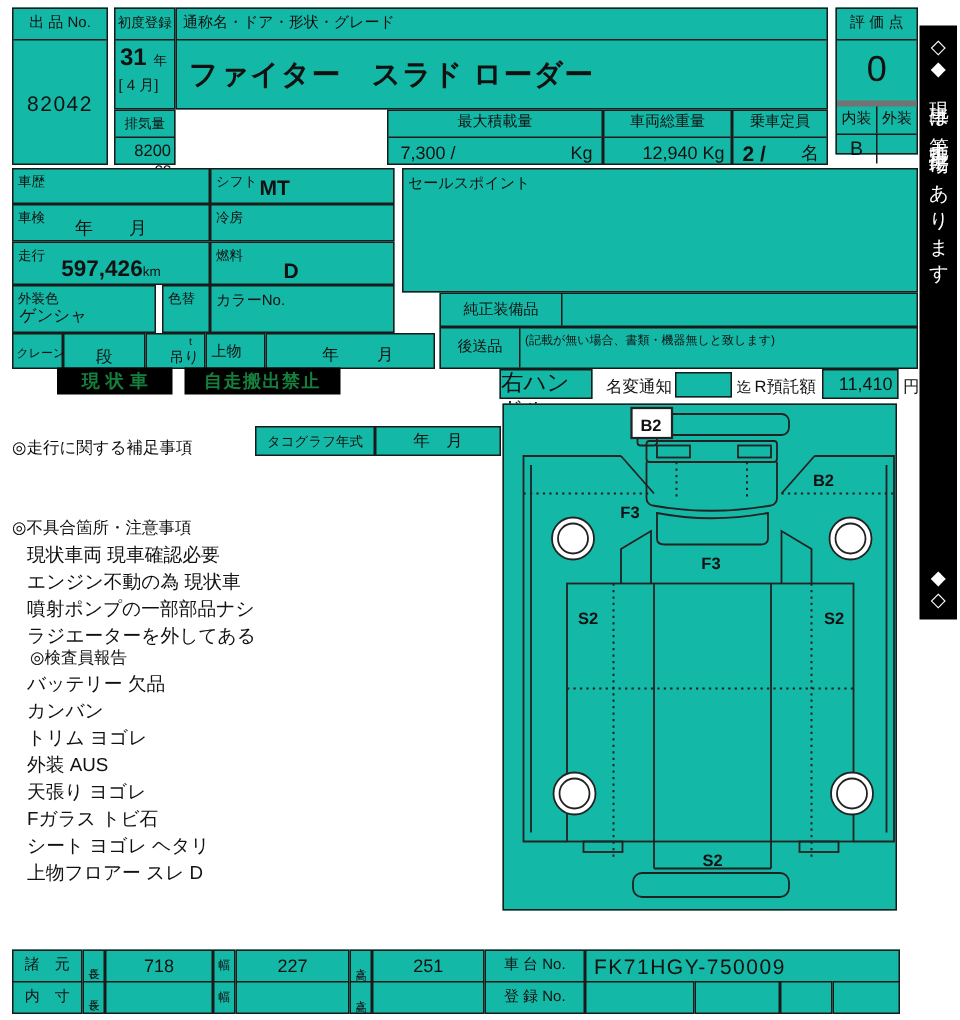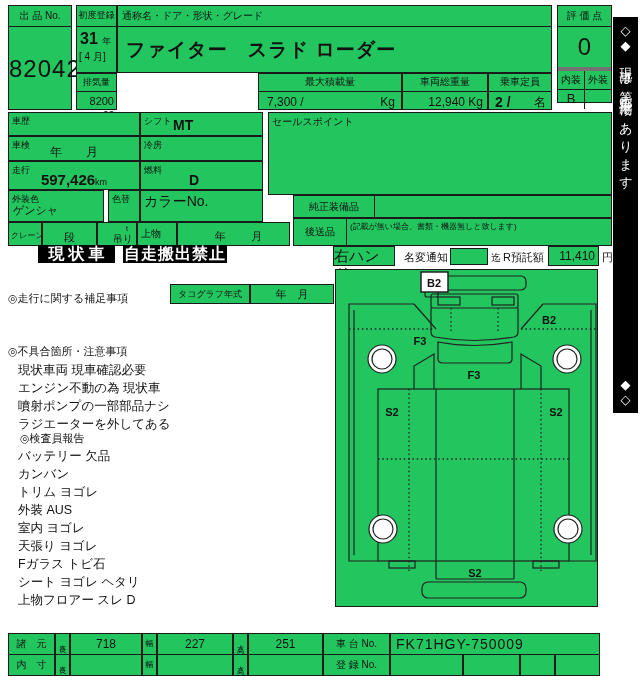--- a/index.html
+++ b/index.html
@@ -1,42 +1,42 @@
 <!DOCTYPE html>
 <html><head>
 <meta charset="utf-8">
 <style>
   html,body{margin:0;padding:0;background:#ededed;}
   .sheet{position:relative;width:640px;height:680px;background:#fff;
          font-family:"Liberation Sans","DejaVu Sans",sans-serif;color:#111;overflow:hidden;}
-  .bx{position:absolute;box-sizing:border-box;border:1px solid #1a1a1a;background:#22c55e;}
+  .bx{position:absolute;box-sizing:border-box;border:1px solid #1a1a1a;background:#14b8a6;}
   .hd{height:20px;line-height:19px;text-align:center;font-size:10px;border-bottom:1px solid #1a1a1a;white-space:nowrap;overflow:hidden;}
   .hd2{height:17px;line-height:16px;text-align:center;font-size:10px;border-bottom:1px solid #1a1a1a;white-space:nowrap;overflow:hidden;}
   .lb{position:absolute;top:2px;left:3px;font-size:9px;white-space:nowrap;}
   .abs{position:absolute;white-space:nowrap;}
-  .badge{position:absolute;background:#000;color:#ffffff;font-weight:bold;text-align:center;font-size:16px;}
+  .badge{position:absolute;background:#000;color:#15803d;font-weight:bold;text-align:center;font-size:12px;}
   .sidebar{position:absolute;left:613px;top:17px;width:25px;height:396px;background:#000;color:#fff;
            display:flex;flex-direction:column;align-items:center;padding:6px 0;box-sizing:border-box;}
   .sidebar .dm{font-size:13px;line-height:15px;}
   .vtext{flex:1;writing-mode:vertical-rl;text-orientation:upright;font-size:13px;letter-spacing:3px;margin:4px 0;}
   .vcell{display:flex;align-items:center;justify-content:center;}
   .vtxt{writing-mode:vertical-rl;text-orientation:upright;font-size:7.5px;line-height:1;}
   .cellnum{font-size:12px;text-align:center;line-height:20px;}
   .itm{font-size:12.5px;line-height:18px;white-space:nowrap;}
   .hdg{font-size:11px;font-weight:400;white-space:nowrap;}
   svg text{font-family:"Liberation Sans","DejaVu Sans",sans-serif;font-size:11px;font-weight:600;fill:#111;}
 </style>
 </head>
 <body>
 
 <div class="sheet">
 
   <div class="bx" style="left:8px;top:5px;width:64px;height:105px">
     <div class="hd">出 品 No.</div>
-    <div style="height:84px;line-height:84px;text-align:center;font-size:24px;letter-spacing:1px">82042</div>
+    <div style="height:84px;line-height:84px;text-align:center;font-size:14px;letter-spacing:1px">82042</div>
   </div>
 
   <div class="bx" style="left:76px;top:5px;width:41px;height:68px">
     <div class="hd" style="font-size:9px">初度登録</div>
     <div style="padding:3px 2px 0 3px;white-space:nowrap">
       <span style="font-size:16px;font-weight:600">31</span>
       <span style="font-size:9px">年</span>
     </div>
     <div style="font-size:10px;padding:2px 0 0 2px">[ 4 月]</div>
   </div>
@@ -122,21 +122,21 @@
   </div>
 
   <div class="bx" style="left:8px;top:190px;width:96px;height:32px">
     <span class="lb">外装色</span>
     <span class="abs" style="left:4px;bottom:3px;font-size:11px">ゲンシャ</span>
   </div>
   <div class="bx" style="left:108px;top:190px;width:32px;height:32px">
     <span class="lb">色替</span>
   </div>
   <div class="bx" style="left:140px;top:190px;width:123px;height:32px">
-    <span class="lb" style="font-size:14px">カラーNo.</span>
+    <span class="lb" style="font-size:10px">カラーNo.</span>
   </div>
 
   <div class="bx" style="left:8px;top:222px;width:34px;height:24px">
     <span class="lb" style="font-size:8px;top:7px;left:2px">クレーン</span>
   </div>
   <div class="bx" style="left:42px;top:222px;width:55px;height:24px">
     <div style="text-align:center;font-size:11px;padding-top:7px">段</div>
   </div>
   <div class="bx" style="left:97px;top:222px;width:40px;height:24px">
     <div style="text-align:right;padding-right:8px;font-size:7px;line-height:8px;padding-top:2px">t</div>
@@ -185,21 +185,20 @@
     <div class="itm">噴射ポンプの一部部品ナシ</div>
     <div class="itm">ラジエーターを外してある</div>
   </div>
 
   <div class="abs hdg" style="left:20px;top:431px">◎検査員報告</div>
   <div class="abs" style="left:18px;top:447px">
     <div class="itm">バッテリー 欠品</div>
     <div class="itm">カンバン</div>
     <div class="itm">トリム ヨゴレ</div>
     <div class="itm">外装 AUS</div>
-    <div class="itm">室内 ヨゴレ</div>
     <div class="itm">天張り ヨゴレ</div>
     <div class="itm">Fガラス トビ石</div>
     <div class="itm">シート ヨゴレ ヘタリ</div>
     <div class="itm">上物フロアー スレ D</div>
   </div>
 
   <div class="bx" style="left:335px;top:269px;width:263px;height:338px">
     <svg width="261" height="336" viewBox="0 0 261 336">
       <g stroke="#222" stroke-width="1.2" fill="none">
         <rect x="106" y="6" width="84" height="14" rx="5"></rect>

